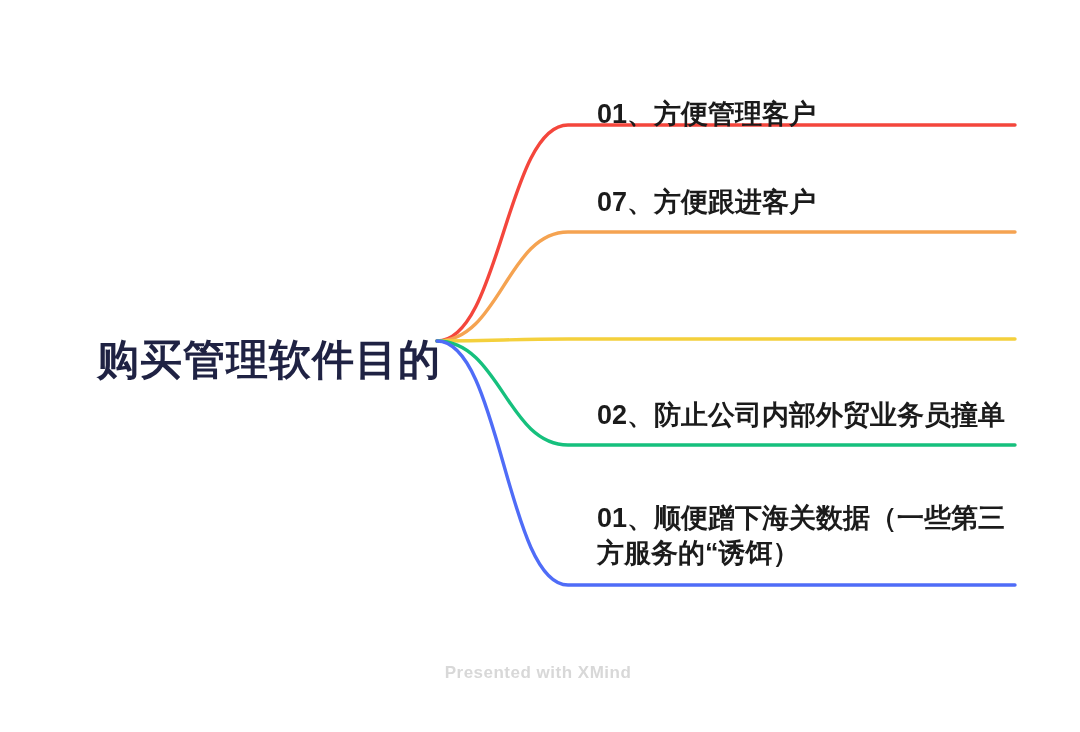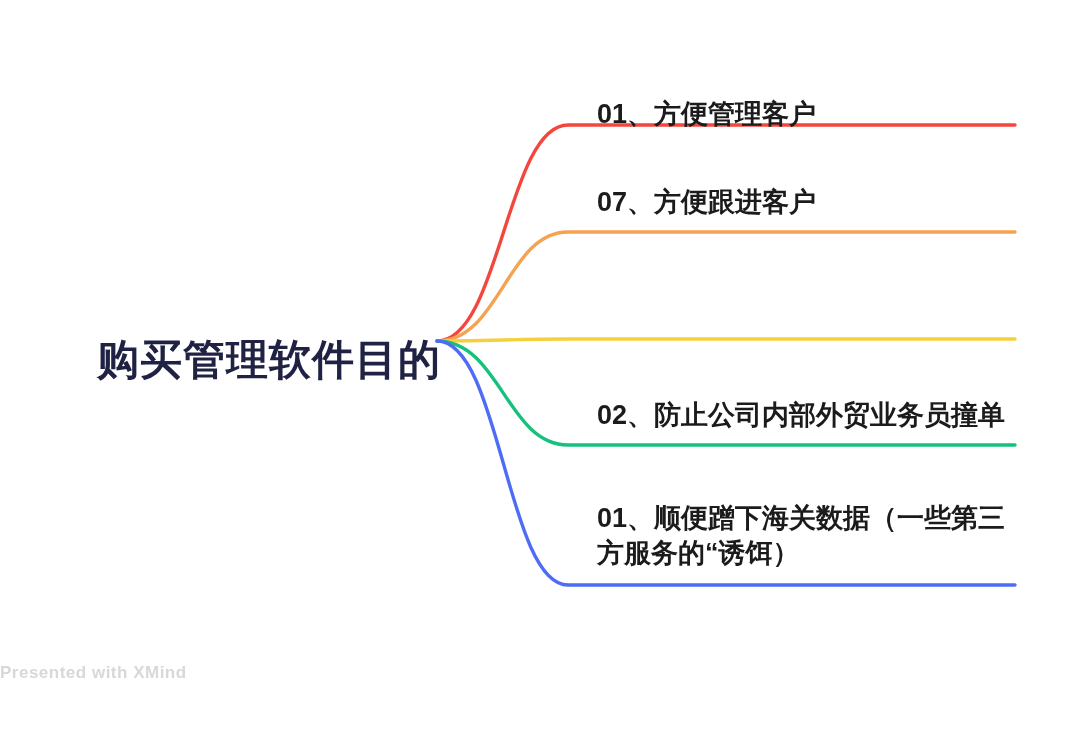--- a/index.html
+++ b/index.html
@@ -42,21 +42,21 @@
     font-weight: 700;
     line-height: 35px;
     color: #1b1b1b;
     text-align: left;
   }
   .footer-note {
     position: absolute;
     left: 0;
     width: 1076px;
     top: 663px;
-    text-align: left;
+    text-align: center;
     font-size: 17px;
     font-weight: 700;
     letter-spacing: 0.5px;
     color: #D8D8D8;
   }
 </style>
 </head>
 <body>
 
 <div class="canvas">

